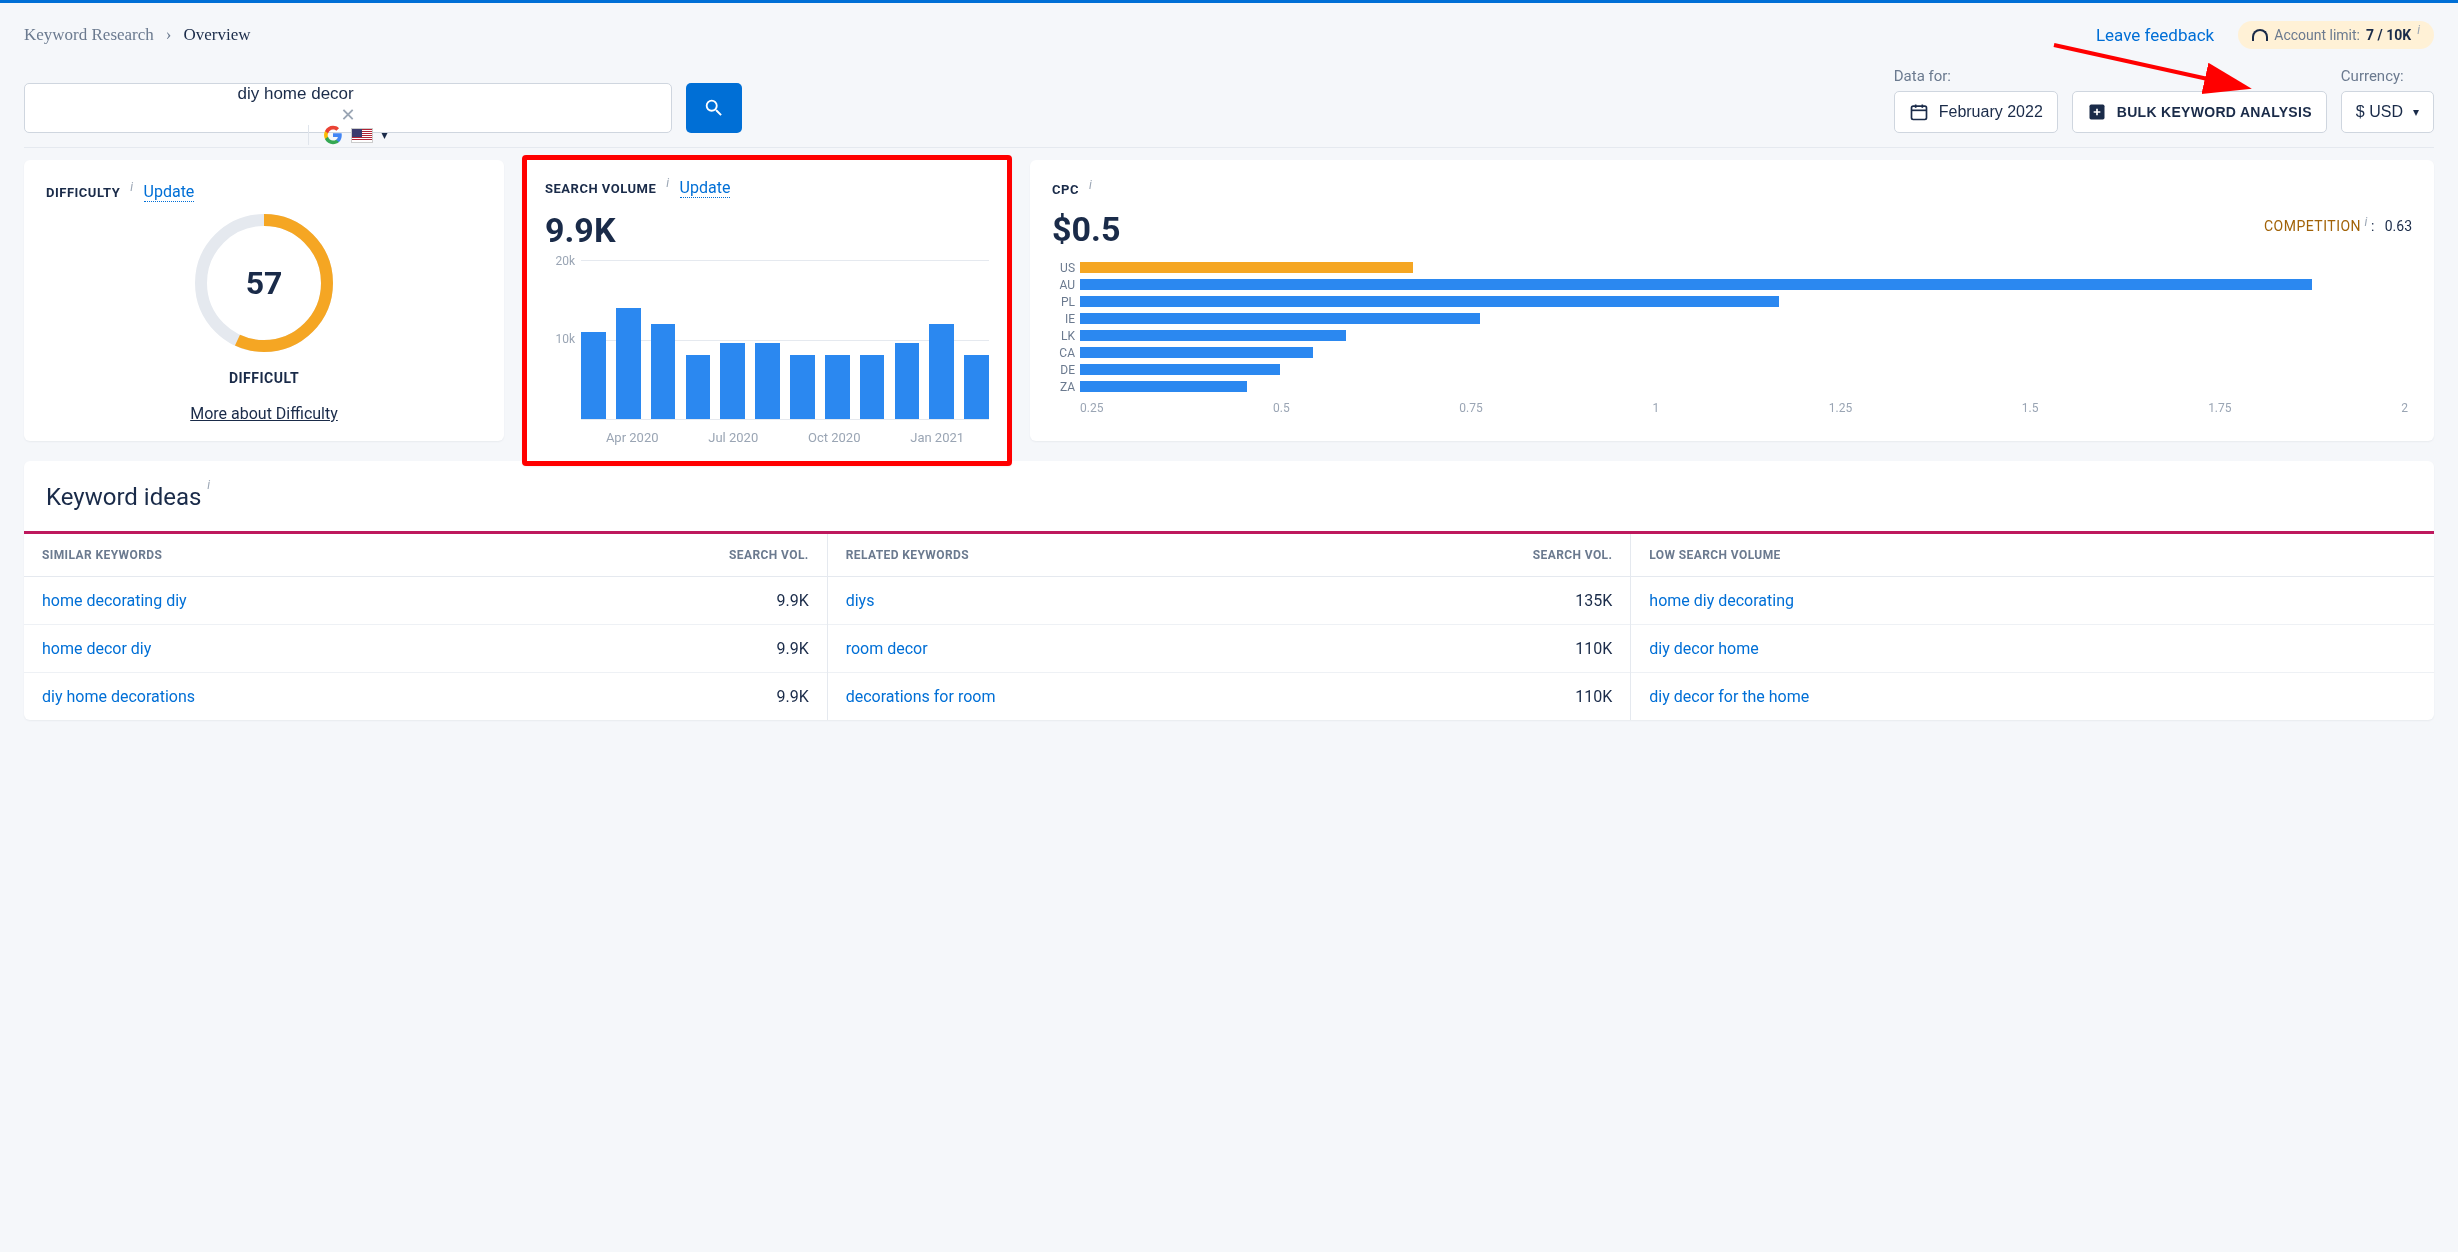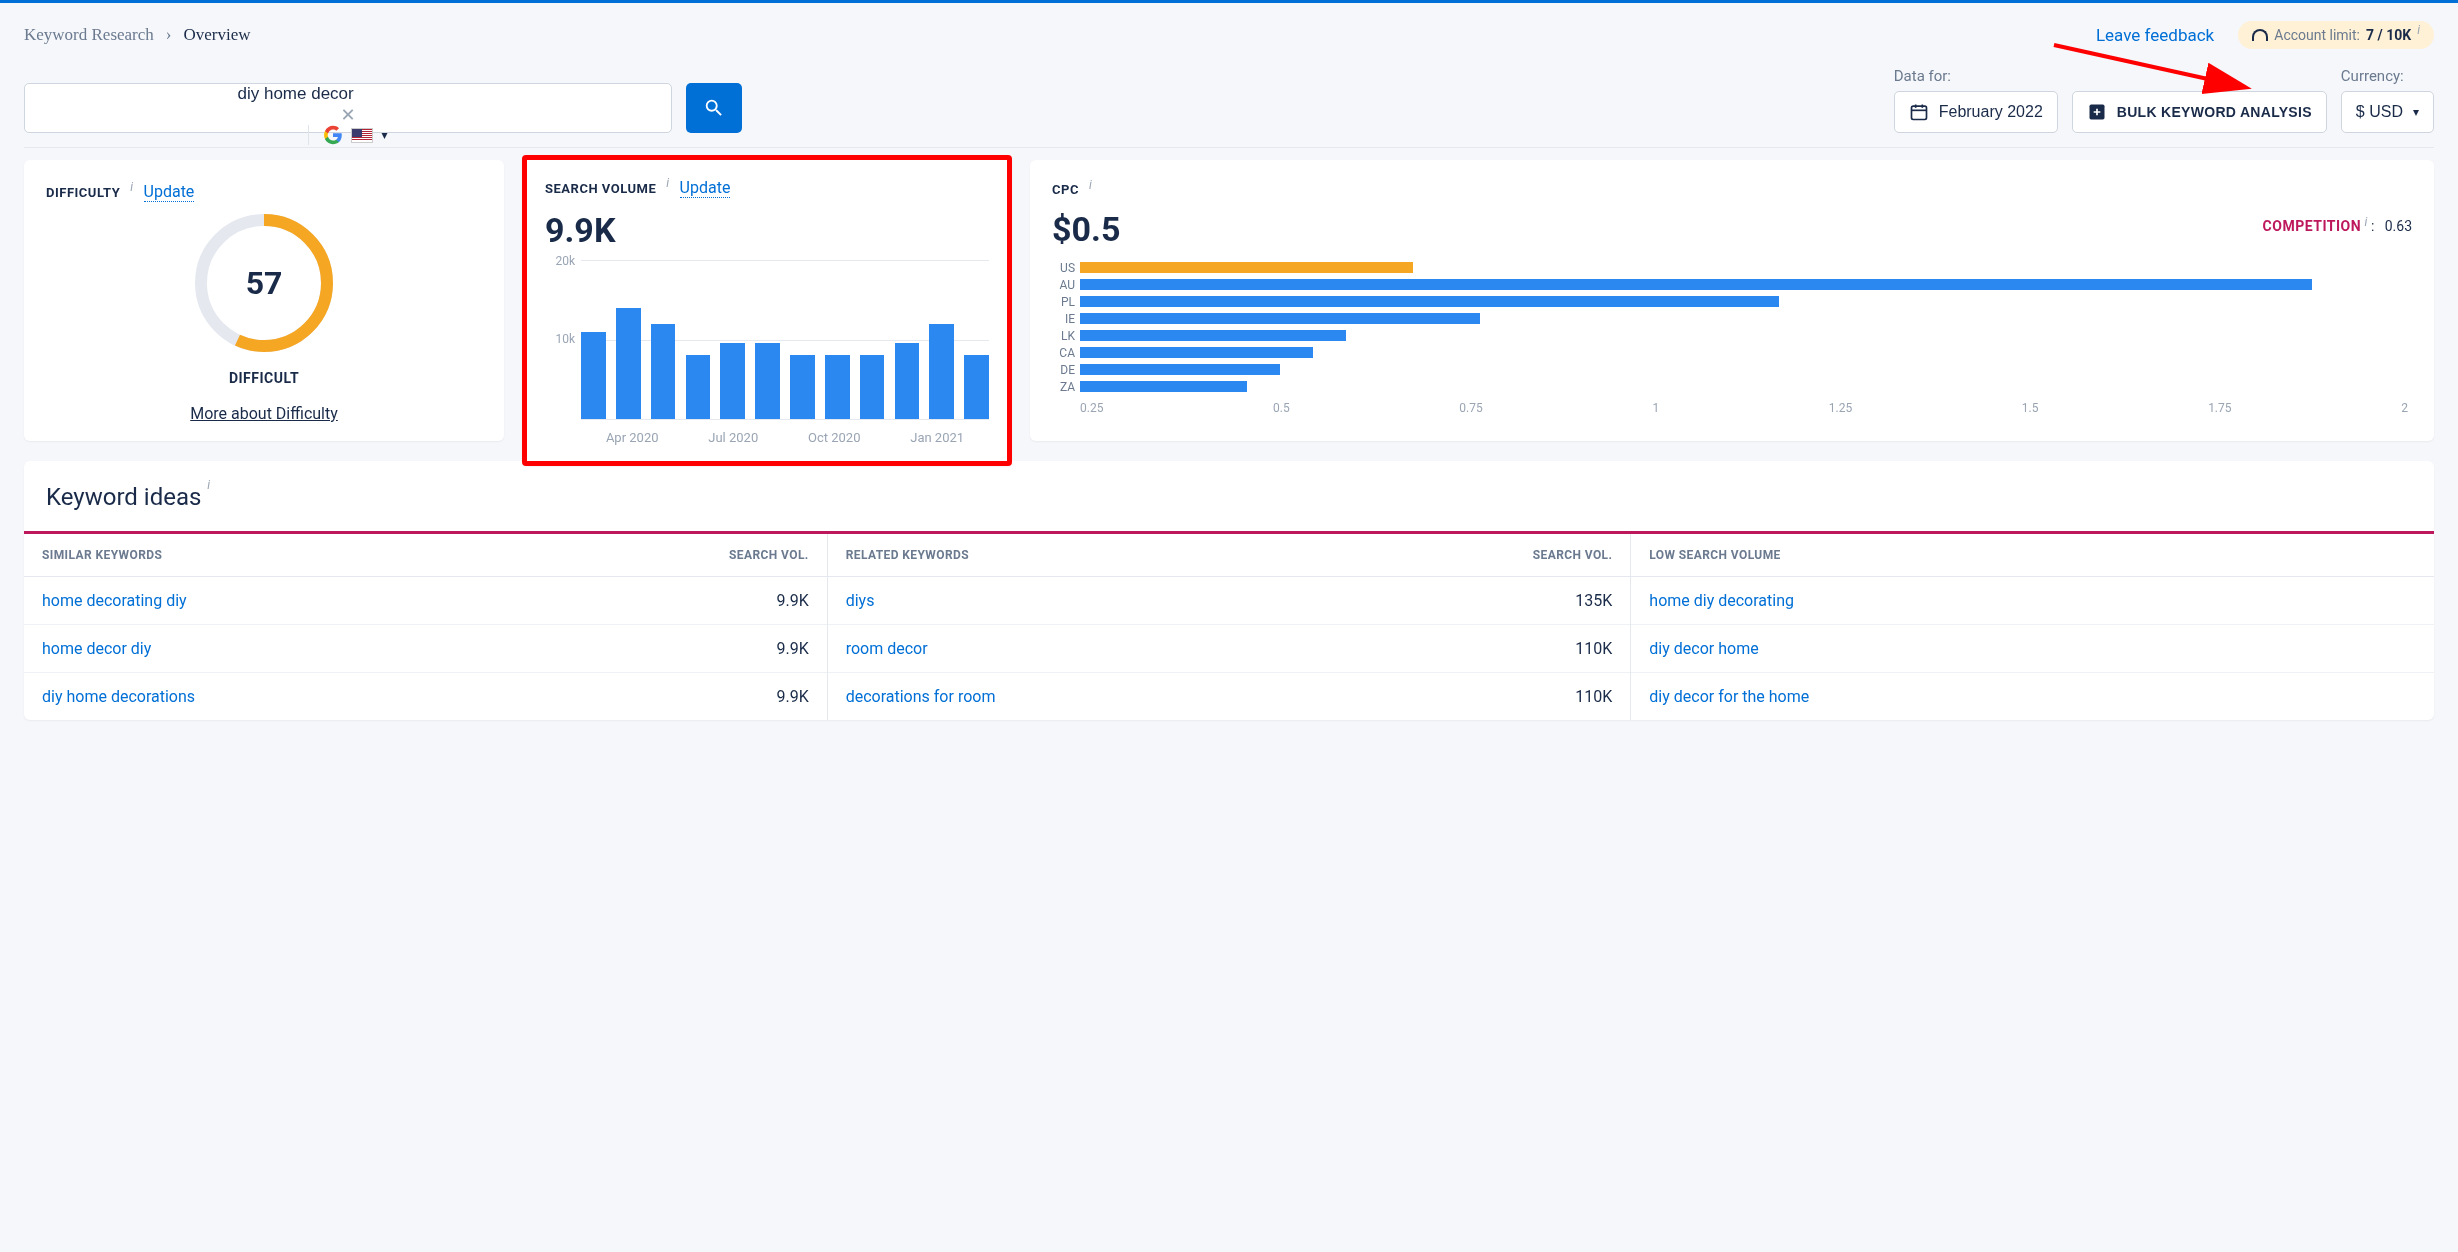--- a/index.html
+++ b/index.html
@@ -53,21 +53,21 @@
 .vol-grid { position: relative; height: 160px; margin-top: 10px; }
 .vol-y { position: absolute; left: 0; width: 30px; text-align: right; font-size: 12px; color: #9aa5b4; }
 .vol-y.t20 { top: -6px; }
 .vol-y.t10 { top: 72px; }
 .vol-gridline { position: absolute; left: 36px; right: 0; height: 1px; background: #e5e9ef; }
 .vol-bars { position: absolute; left: 36px; right: 0; bottom: 0; top: 0; display: flex; align-items: flex-end; gap: 2.5%; border-bottom: 1px solid #e5e9ef; }
 .vol-bar { flex: 1; background: #2b88f0; }
 .vol-xaxis { display: flex; margin-left: 36px; margin-top: 10px; font-size: 13px; color: #9aa5b4; justify-content: space-around; }
 .cpc-head-row { display: flex; justify-content: space-between; align-items: flex-start; }
 .comp-block { text-align: right; margin-top: 36px; font-size: 14px; color: #1a2b49; }
-.comp-block .label { font-weight: 700; letter-spacing: 0.5px; color: #be185d; }
+.comp-block .label { font-weight: 400; letter-spacing: 0.5px; color: #a16207; }
 .cpc-hbars { margin-top: 10px; }
 .hbar-row { display: flex; align-items: center; height: 17px; font-size: 12px; color: #6b7a8f; }
 .hbar-label { width: 28px; text-align: right; padding-right: 5px; }
 .hbar-track { flex: 1; height: 11px; position: relative; }
 .hbar-fill { height: 100%; background: #2b88f0; }
 .hbar-fill.orange { background: #f5a623; }
 .cpc-xaxis { display: flex; margin-left: 28px; margin-top: 6px; font-size: 12px; color: #9aa5b4; justify-content: space-between; padding-right: 4px; }
 .ideas-card { background: #fff; border-radius: 6px; box-shadow: 0 1px 2px rgba(26,43,73,0.06); padding-bottom: 0; }
 .ideas-title { font-size: 24px; padding: 22px 22px 20px; display: flex; align-items: flex-start; gap: 6px; }
 .ideas-cols { display: flex; border-top: 3px solid #be185d; }

